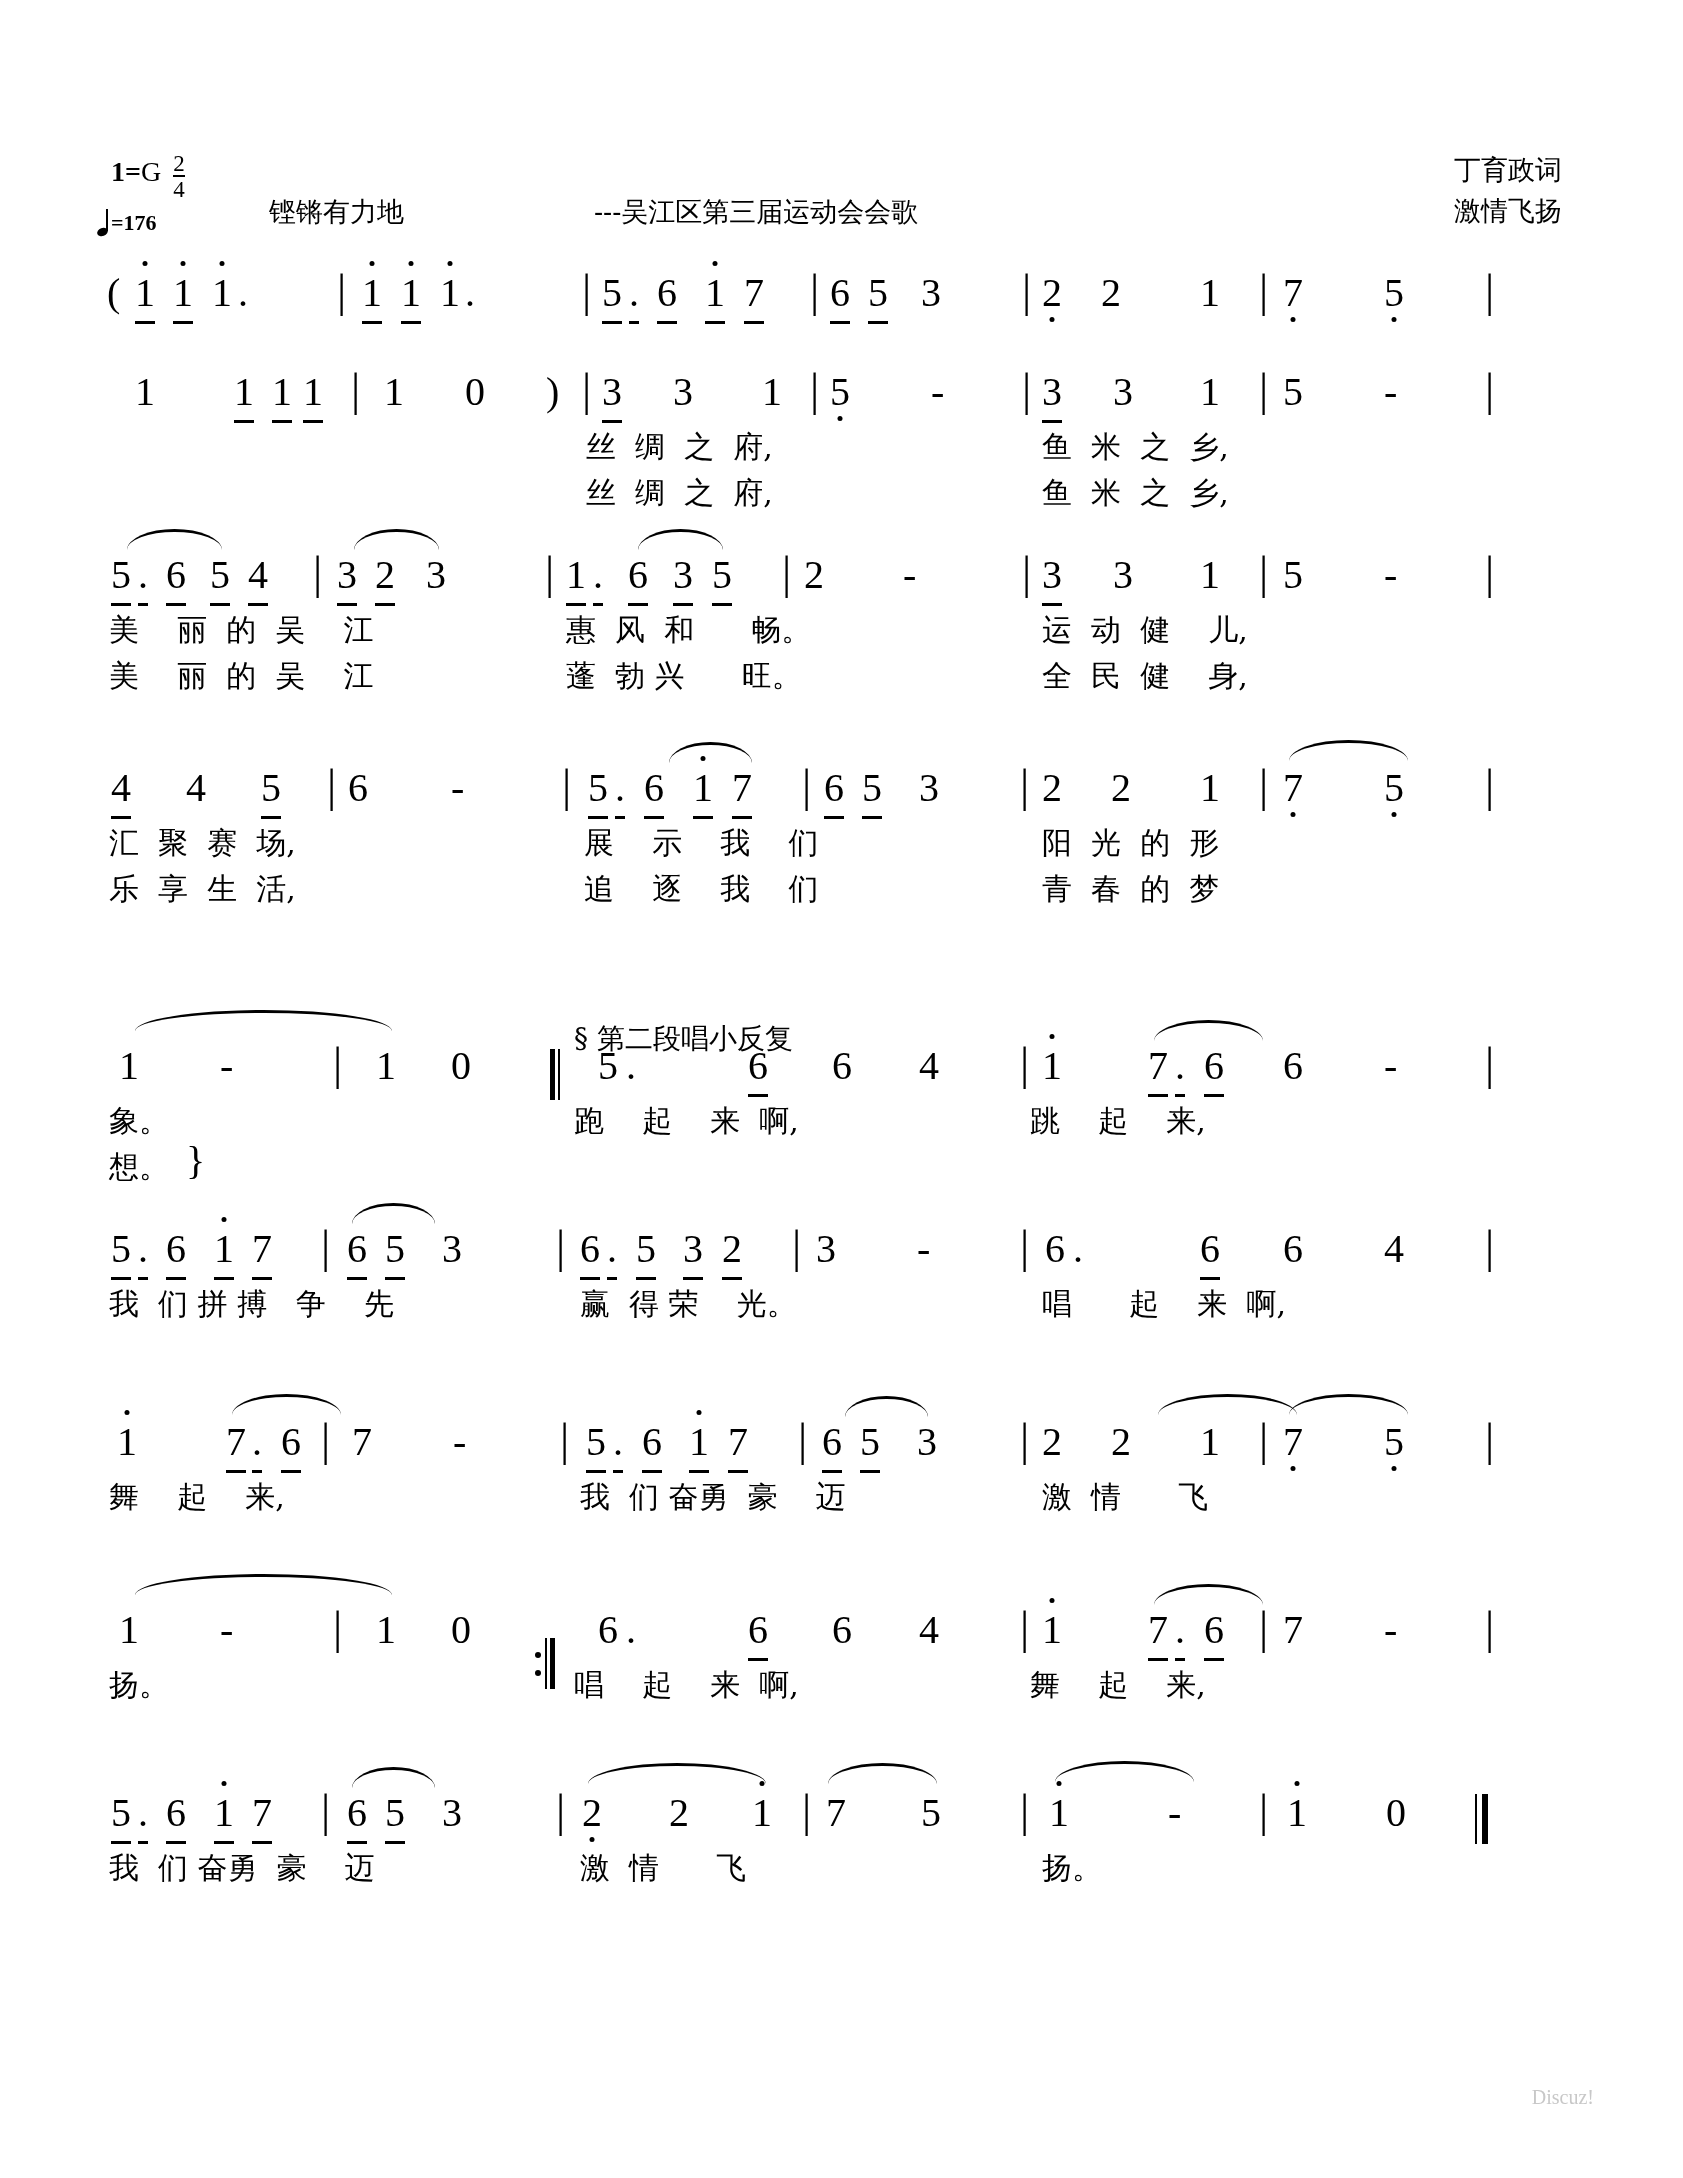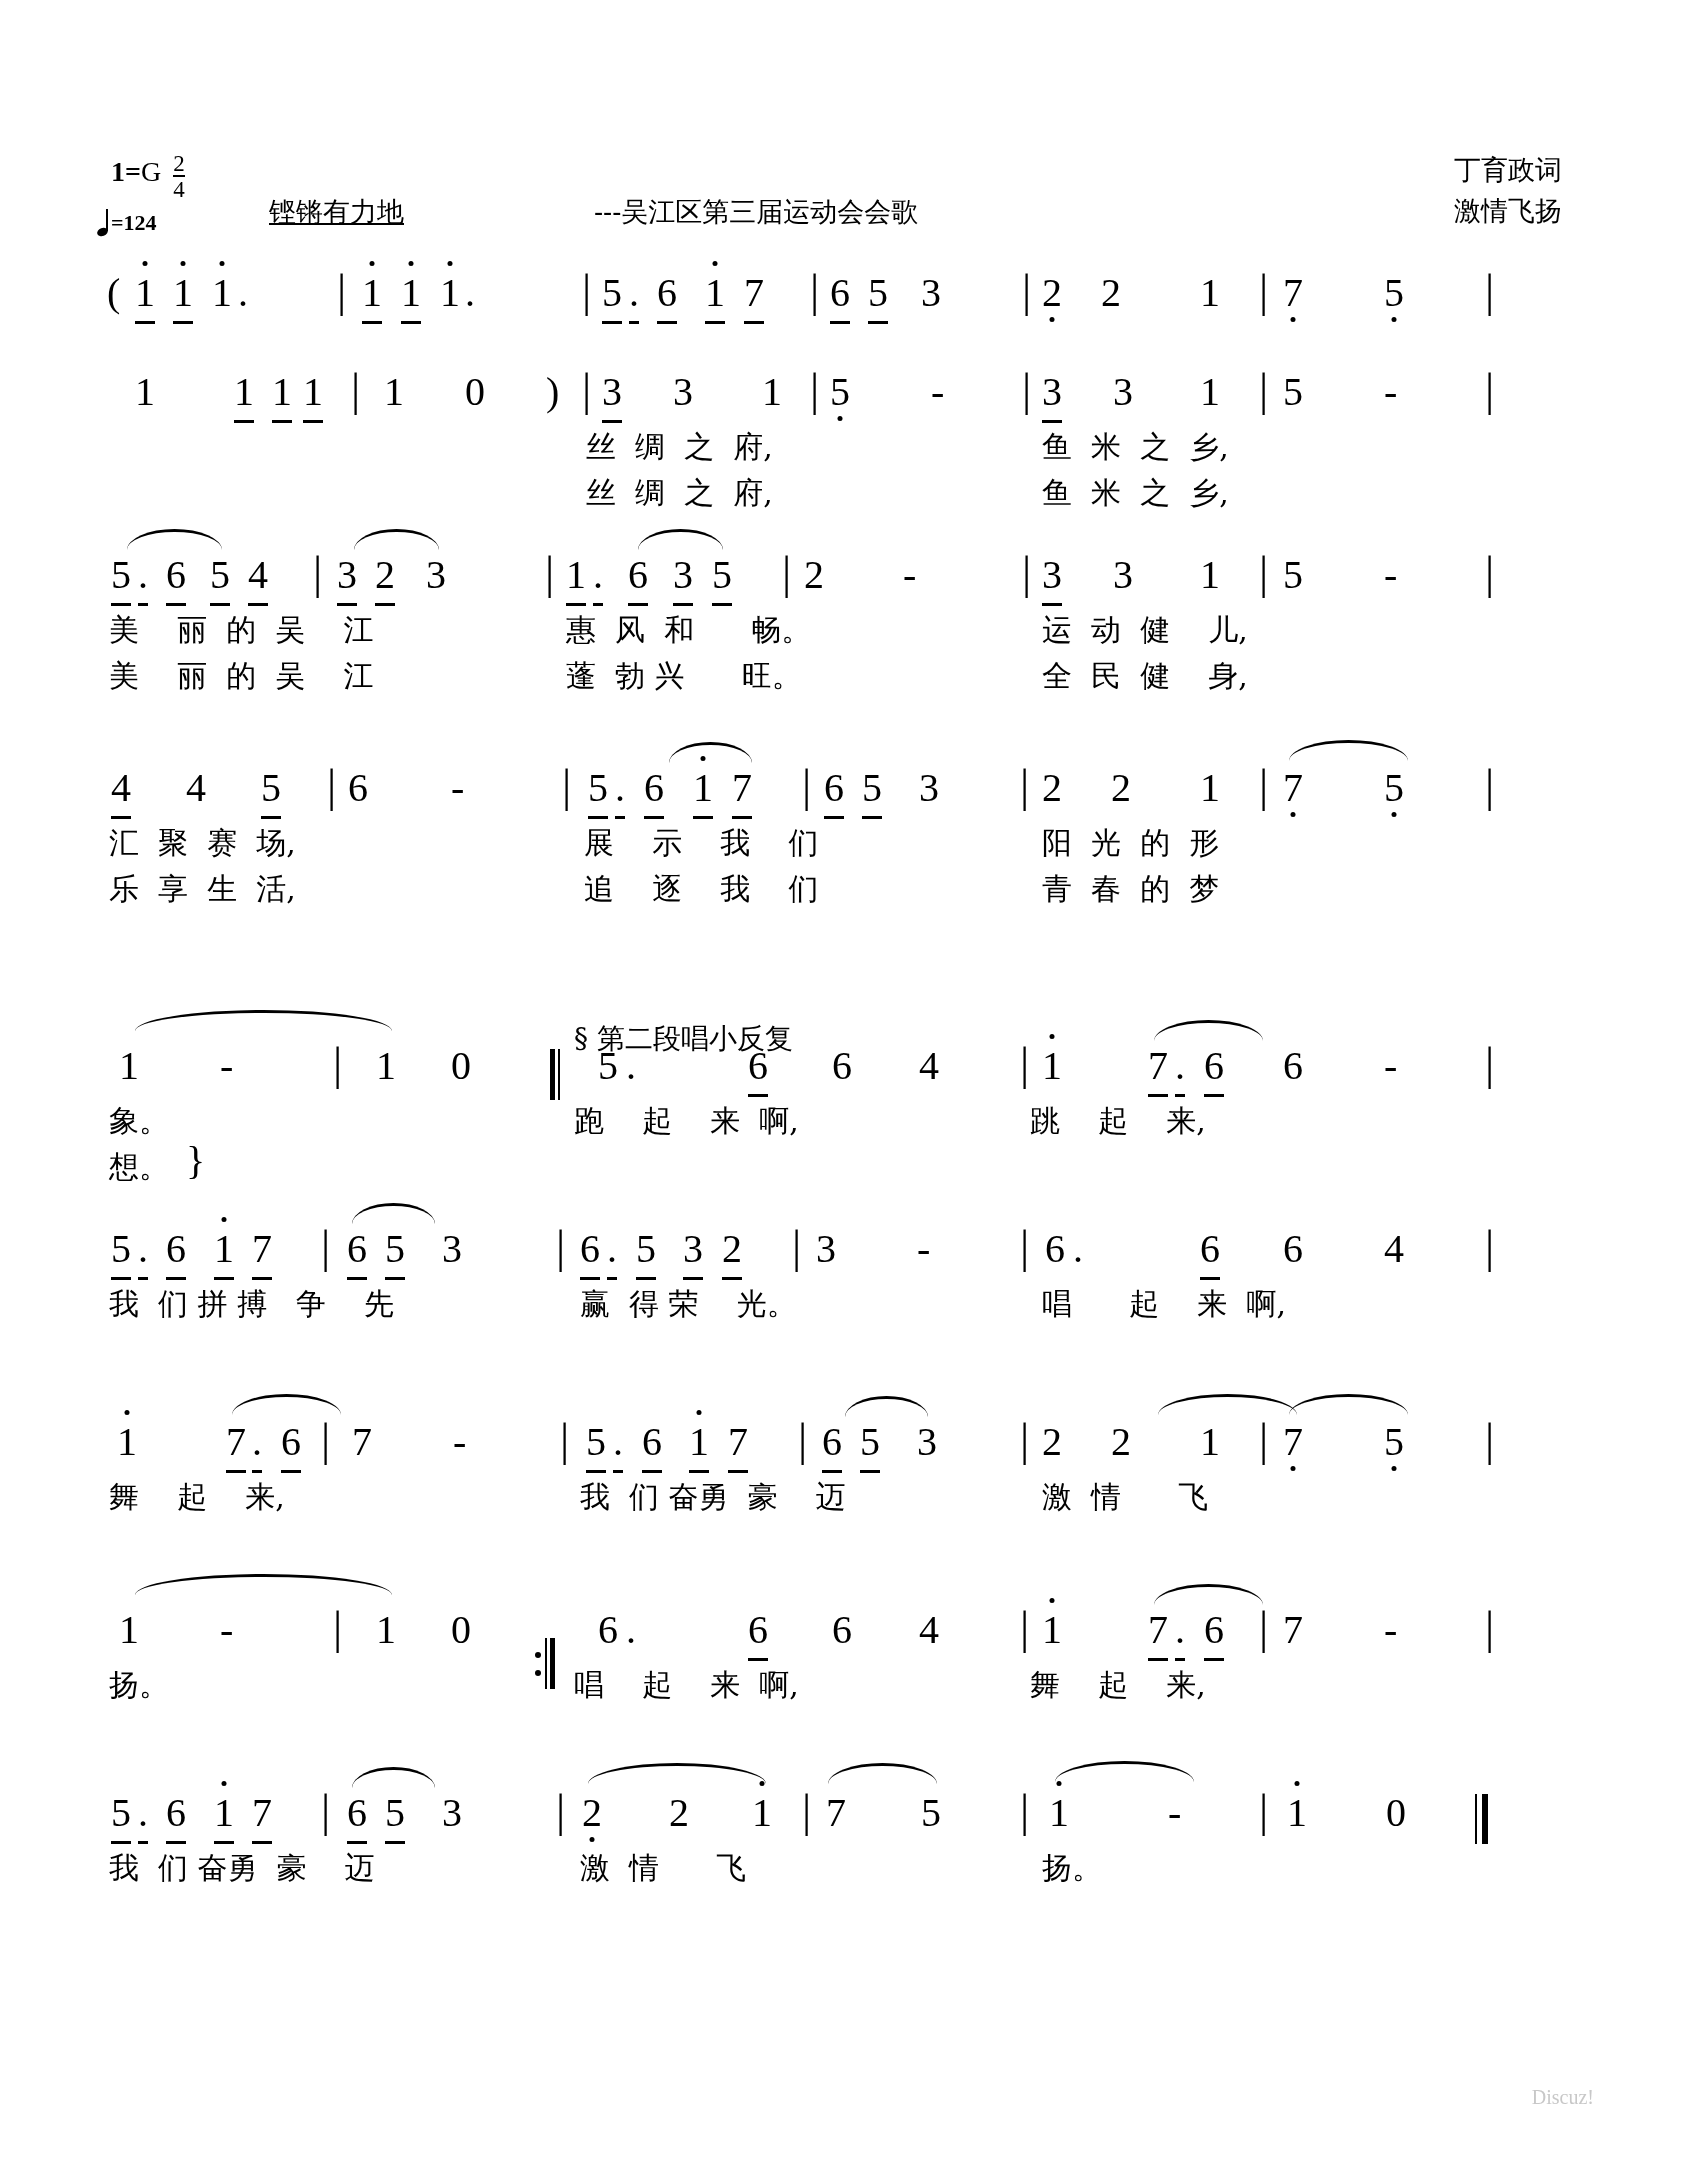--- a/index.html
+++ b/index.html
@@ -88,21 +88,20 @@
     left: 9px; bottom: 5px;
     width: 2px; height: 22px;
     background: #000;
   }
   .expression {
     position: absolute;
     left: 269px;
     top: 194px;
     font-size: 27px;
     font-family: "DejaVu Serif", serif;
-    text-decoration: underline;
   }
   .subtitle {
     position: absolute;
     left: 594px;
     top: 194px;
     font-size: 27px;
     font-family: "DejaVu Serif", serif;
   }
   .credits {
     position: absolute;
@@ -200,21 +199,21 @@
       <span class="key-letter">G</span>
       <span class="meter">
         <span class="num">2</span>
         <span class="den">4</span>
       </span>
     </div>
   </div>
 
   <div class="tempo">
     <span class="note"></span>
-    <span>=124</span>
+    <span>=176</span>
   </div>
 
   <div class="expression">铿锵有力地</div>
   <div class="subtitle">---吴江区第三届运动会会歌</div>
 
   <div class="credits">
     <div>丁育政词</div>
     <div>激情飞扬</div>
   </div>
 

